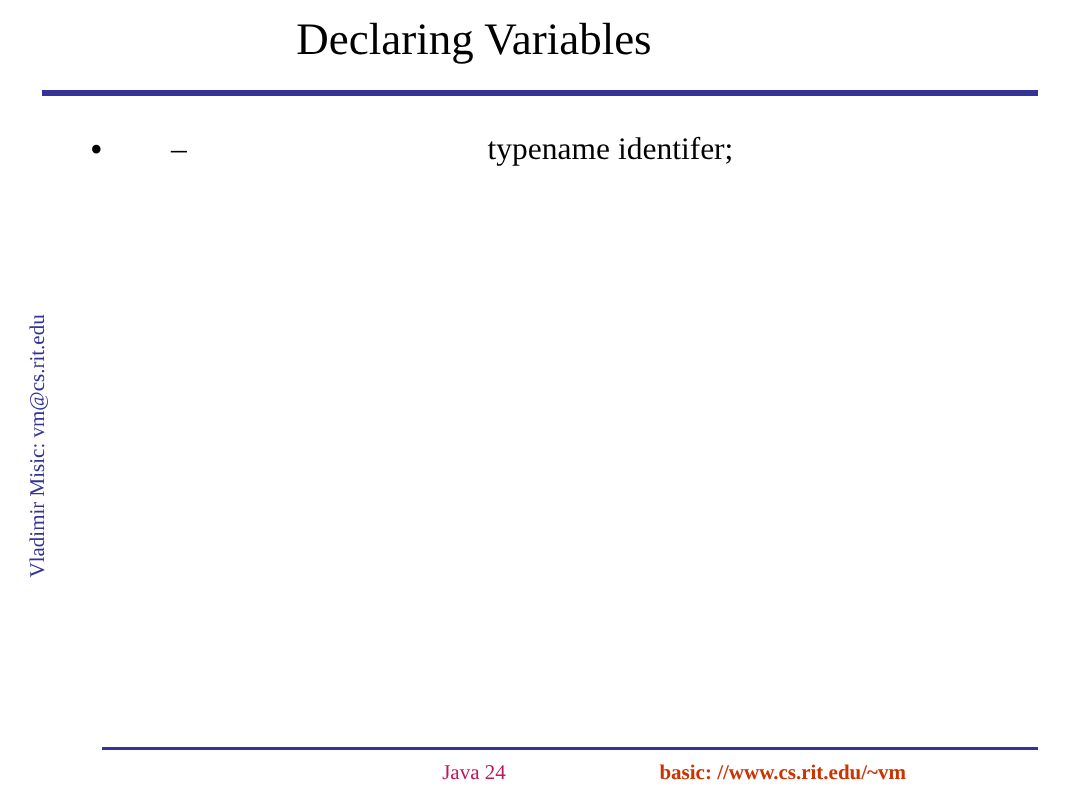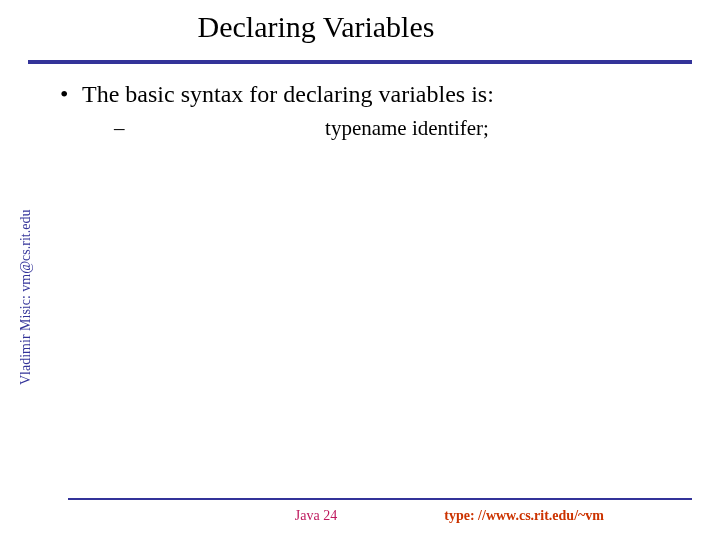--- a/index.html
+++ b/index.html
@@ -115,27 +115,26 @@
 <body>
 
 <div class="slide">
 
   <div class="title">Declaring Variables</div>
 
   <div class="hr-thick"></div>
 
   <ul class="bullet-list">
     <li>
-      <span>The basic syntax for declaring variables is:</span>
       <ul class="sub-list">
         <li>typename identifer;</li>
       </ul>
     </li>
   </ul>
 
   <div class="sidetext">Vladimir Misic: vm@cs.rit.edu</div>
 
   <div class="hr-thin"></div>
 
   <div class="footer-center">Java 24</div>
-  <div class="footer-right">type: //www.cs.rit.edu/~vm</div>
+  <div class="footer-right">basic: //www.cs.rit.edu/~vm</div>
 
 </div>
 
 </body></html>

